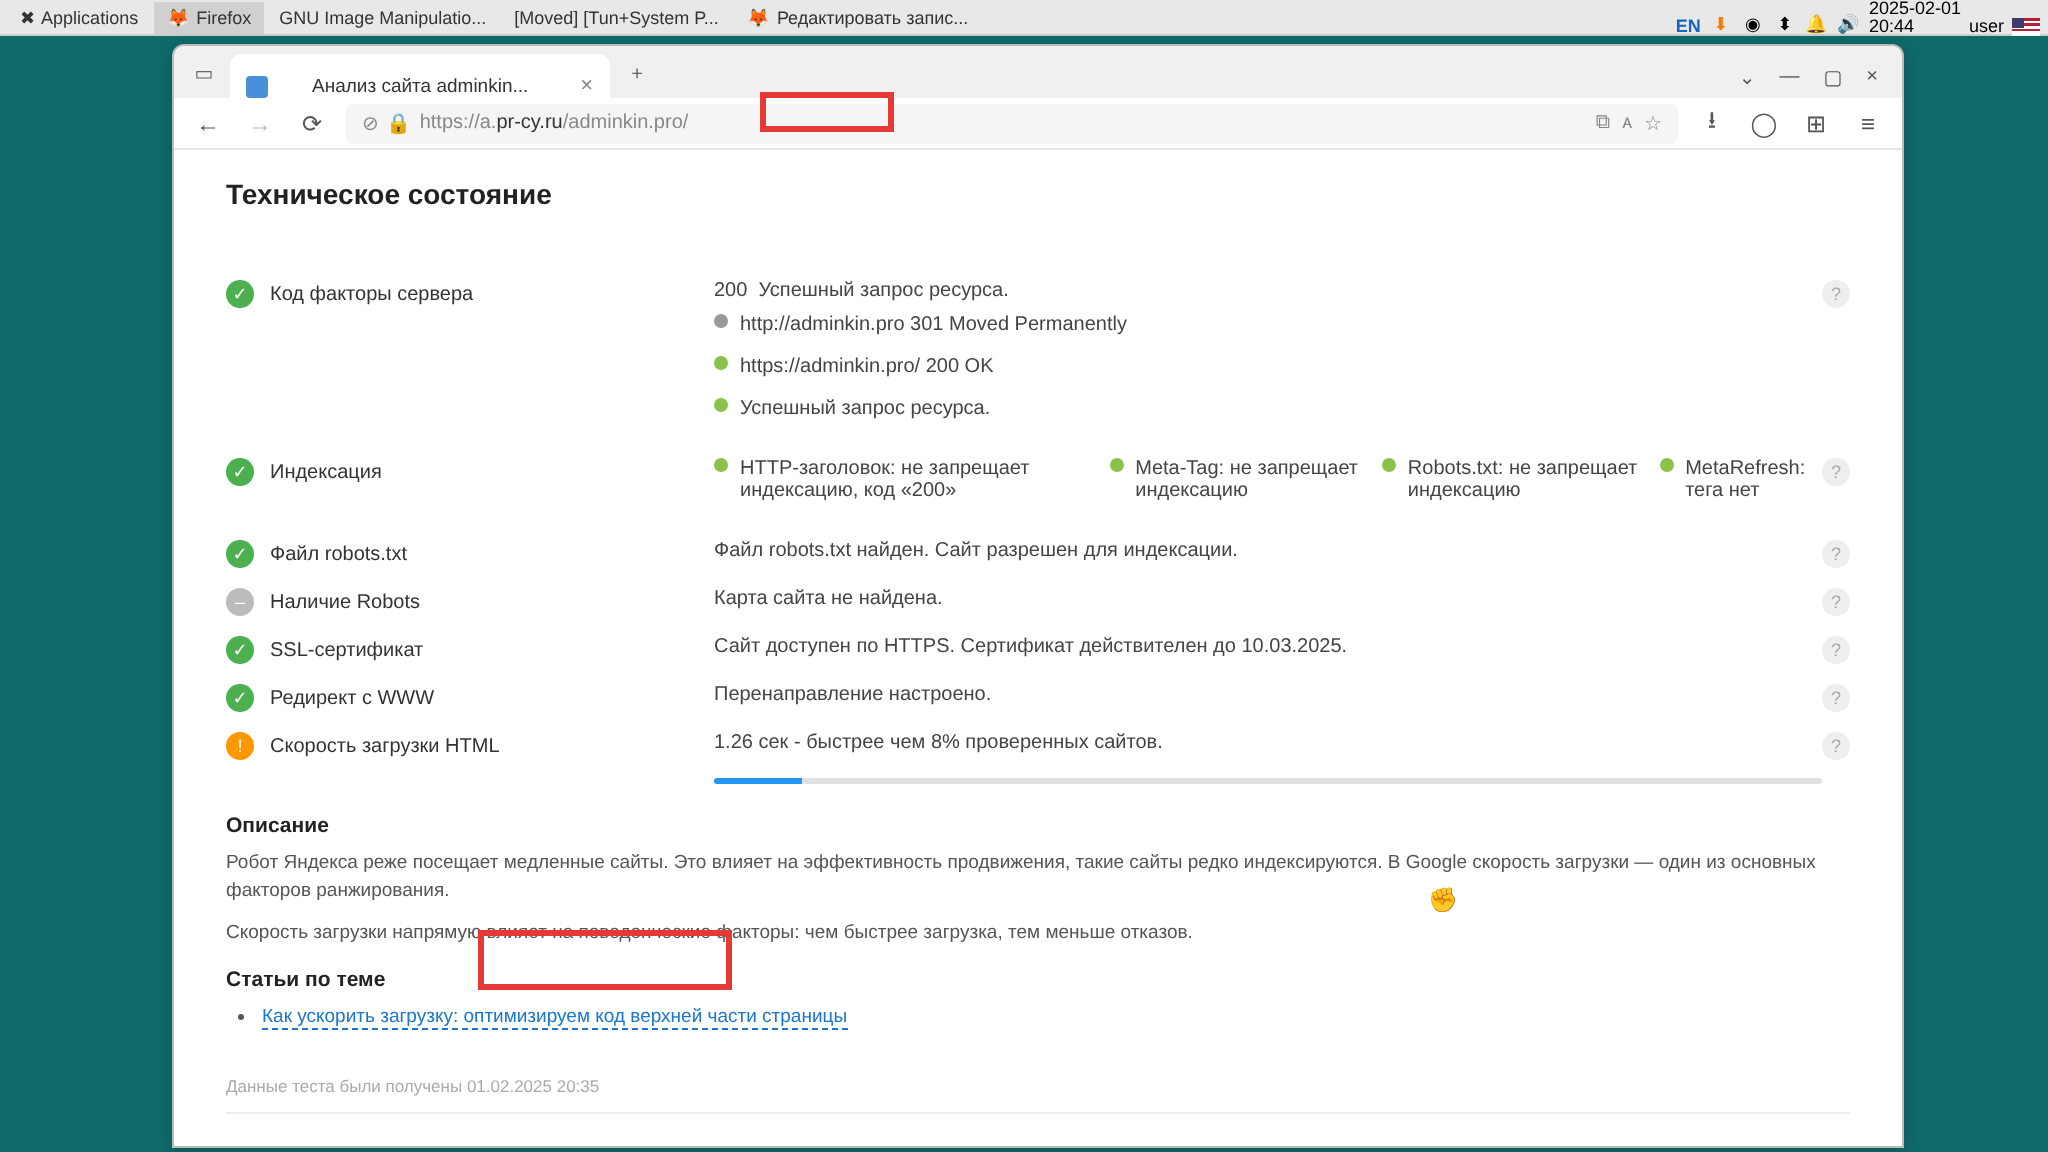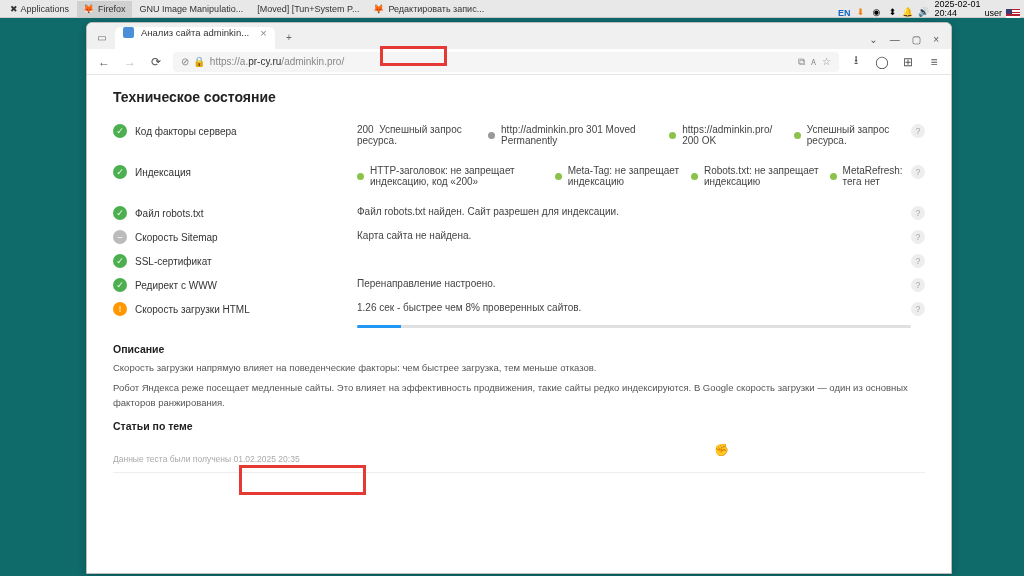--- a/index.html
+++ b/index.html
@@ -6,42 +6,42 @@
 body{background:#0f6a6a;width:1024px;height:576px;overflow:hidden;font-size:10px}
 .taskbar{height:18px;background:#e8e8e8;display:flex;align-items:center;padding:0 4px;border-bottom:1px solid #ccc;justify-content:space-between}
 .tb-left{display:flex;align-items:center;gap:2px}
 .tb-item{padding:0 6px;font-size:9px;color:#333;display:flex;align-items:center;gap:3px;height:16px}
 .tb-item.active{background:#d0d0d0}
 .tb-right{display:flex;align-items:flex-end;gap:4px;font-size:9px}
 .tb-icon{width:12px;height:12px;display:inline-flex;align-items:center;justify-content:center}
 .browser{position:absolute;left:86px;top:22px;width:866px;height:552px;background:#fff;border:1px solid #bbb;border-radius:6px 6px 0 0;display:flex;flex-direction:column;box-shadow:0 2px 8px rgba(0,0,0,0.2)}
 .tabbar{height:26px;background:#f0f0f0;display:flex;align-items:flex-end;padding:0 6px;border-radius:6px 6px 0 0}
 .tabbar-ws{width:18px;height:18px;display:flex;align-items:center;justify-content:center;color:#666;margin-right:4px;margin-bottom:3px}
-.tab{height:22px;background:#fff;border-radius:6px 6px 0 0;display:flex;align-items:flex-start;padding:0 8px;font-size:9.5px;color:#333;gap:7px;min-width:160px}
+.tab{height:22px;background:#fff;border-radius:6px 6px 0 0;display:flex;align-items:flex-end;padding:0 8px;font-size:9.5px;color:#333;gap:22px;min-width:160px}
 .tab .favicon{width:11px;height:11px;background:#4a90d9;border-radius:2px}
 .tab .close{color:#888;font-size:11px;margin-left:4px}
 .newtab{width:20px;height:20px;display:flex;align-items:center;justify-content:center;color:#666;margin-left:4px;margin-bottom:2px}
 .win-controls{margin-left:auto;display:flex;gap:12px;padding-right:6px;margin-bottom:4px;color:#555}
 .urlbar{height:26px;display:flex;align-items:center;padding:0 8px;gap:8px;border-bottom:1px solid #e5e5e5}
 .nav-btn{width:18px;height:18px;display:flex;align-items:center;justify-content:center;color:#555;font-size:12px}
 .url-input{flex:1;height:20px;background:#f5f5f5;border-radius:4px;display:flex;align-items:center;padding:0 8px;font-size:10px;color:#888;gap:4px}
 .url-input .lock{color:#888}
 .url-right{display:flex;gap:6px;color:#888;font-size:10px;margin-left:auto}
 .ext-btns{display:flex;gap:8px;color:#666}
 .content{flex:1;overflow:hidden;padding:14px 26px 0 26px;position:relative}
-h1{font-size:14px;font-weight:700;color:#222;margin-bottom:14px}
+h1{font-size:14px;font-weight:700;color:#222;margin-bottom:30px}
 .row{display:flex;align-items:flex-start;padding:5px 0;min-height:24px}
 .row-left{width:244px;display:flex;align-items:center;gap:8px;font-size:10px;color:#333}
 .row-right{flex:1;font-size:10px;color:#444;display:flex;align-items:flex-start;gap:6px}
 .status-ico{width:14px;height:14px;border-radius:50%;display:inline-flex;align-items:center;justify-content:center;font-size:9px;color:#fff;flex-shrink:0}
 .ok{background:#4caf50}
 .warn{background:#ff9800}
 .neutral{background:#bbb}
 .help{width:14px;height:14px;border-radius:50%;background:#eee;color:#aaa;display:flex;align-items:center;justify-content:center;font-size:9px;margin-left:auto}
-.subline{display:flex;align-items:center;gap:6px;font-size:10px;color:#444;margin-bottom:4px}
+.subline{display:flex;align-items:flex-start;gap:6px;font-size:10px;color:#444;margin-bottom:4px}
 .dot{width:7px;height:7px;border-radius:50%;flex-shrink:0}
 .dot.green{background:#8bc34a}
 .dot.gray{background:#999}
 .row-block{padding-bottom:10px}
 .highlight-url{position:absolute;border:3px solid #e53935;left:293px;top:-3px;width:67px;height:20px;pointer-events:none;z-index:5}
 .highlight-speed{position:absolute;border:3px solid #e53935;left:152px;top:390px;width:127px;height:30px;pointer-events:none;z-index:5}
 .progress{width:100%;height:3px;background:#e0e0e0;border-radius:2px;margin-top:6px;overflow:hidden}
 .progress-fill{height:100%;width:8%;background:#2196f3}
 h3{font-size:10.5px;font-weight:700;color:#222;margin:10px 0 6px}
 .desc{font-size:9.5px;color:#555;line-height:1.5;margin-bottom:6px}
@@ -129,21 +129,21 @@
   </div>
 
   <div class="content">
     <h1>Техническое состояние</h1>
 
     <div class="row row-block">
       <div class="row-left">
           <span class="status-ico ok">✓</span>
           <span>Код факторы сервера</span>
         </div>
-      <div class="row-right" style="flex-direction:row;gap:6px">
+      <div class="row-right" style="flex-direction:column;gap:6px">
         <div><span>200</span>&nbsp;&nbsp;<span>Успешный запрос ресурса.</span></div>
         <div class="subline">
             <span class="dot gray"></span>
             <span>http://adminkin.pro   301 Moved Permanently</span>
           </div>
         <div class="subline">
             <span class="dot green"></span>
             <span>https://adminkin.pro/   200 OK</span>
           </div>
         <div class="subline">
@@ -187,32 +187,35 @@
         </div>
       <div class="row-right">
           <span>Файл robots.txt найден. Сайт разрешен для индексации.</span>
         </div>
       <div class="help">?</div>
     </div>
 
     <div class="row">
       <div class="row-left">
           <span class="status-ico neutral">–</span>
-          <span>Скорость Sitemap</span>
+          <span>Наличие Robots</span>
         </div>
       <div class="row-right">
           <span>Карта сайта не найдена.</span>
         </div>
       <div class="help">?</div>
     </div>
 
     <div class="row">
       <div class="row-left">
           <span class="status-ico ok">✓</span>
           <span>SSL-сертификат</span>
+        </div>
+      <div class="row-right">
+          <span>Сайт доступен по HTTPS. Сертификат действителен до 10.03.2025.</span>
         </div>
       <div class="help">?</div>
     </div>
 
     <div class="row">
       <div class="row-left">
           <span class="status-ico ok">✓</span>
           <span>Редирект с WWW</span>
         </div>
       <div class="row-right">
@@ -229,23 +232,26 @@
       <div class="row-right" style="flex-direction:column">
         <span>1.26 сек - быстрее чем 8% проверенных сайтов.</span>
         <div class="progress">
             <div class="progress-fill"></div>
           </div>
       </div>
       <div class="help">?</div>
     </div>
 
     <h3>Описание</h3>
+    <p class="desc">Робот Яндекса реже посещает медленные сайты. Это влияет на эффективность продвижения, такие сайты редко индексируются. В Google скорость загрузки — один из основных факторов ранжирования.</p>
     <p class="desc">Скорость загрузки напрямую влияет на поведенческие факторы: чем быстрее загрузка, тем меньше отказов.</p>
-    <p class="desc">Робот Яндекса реже посещает медленные сайты. Это влияет на эффективность продвижения, такие сайты редко индексируются. В Google скорость загрузки — один из основных факторов ранжирования.</p>
     <h3>Статьи по теме</h3>
+    <ul>
+        <li class="desc"><span class="link">Как ускорить загрузку: оптимизируем код верхней части страницы</span></li>
+      </ul>
     <p class="meta">Данные теста были получены 01.02.2025 20:35</p>
 
     <div class="sep"></div>
 
     <div class="highlight-speed"></div>
     <div class="cursor">✊</div>
   </div>
 </div>
 
 </body></html>

